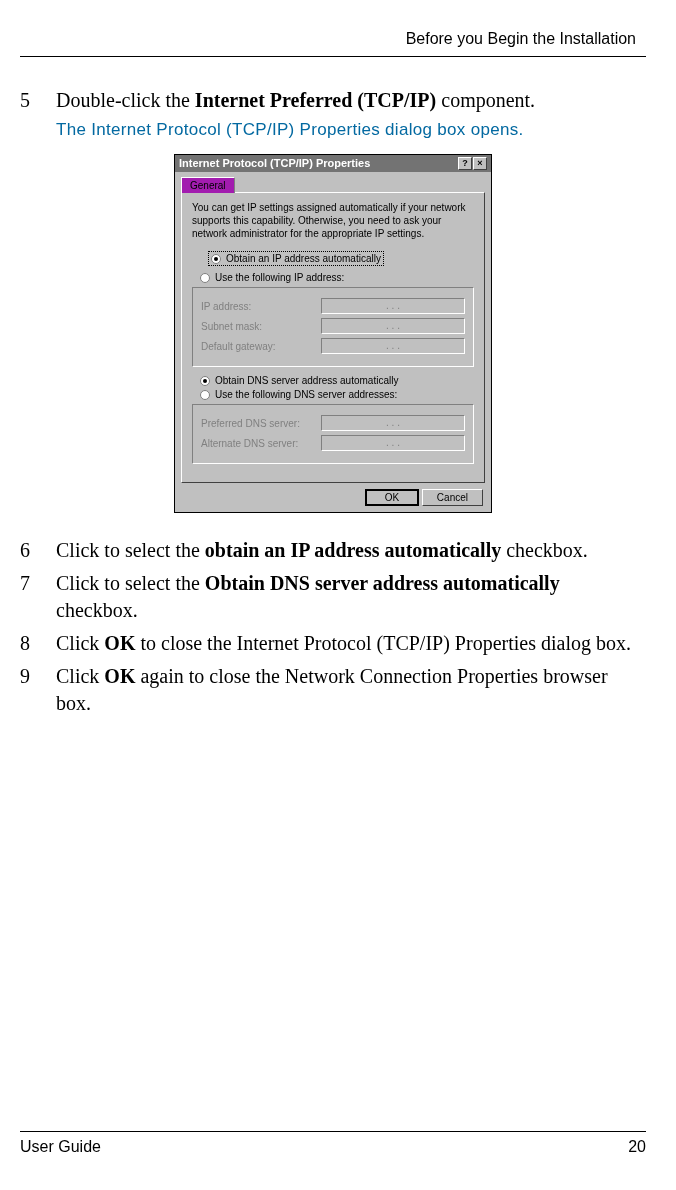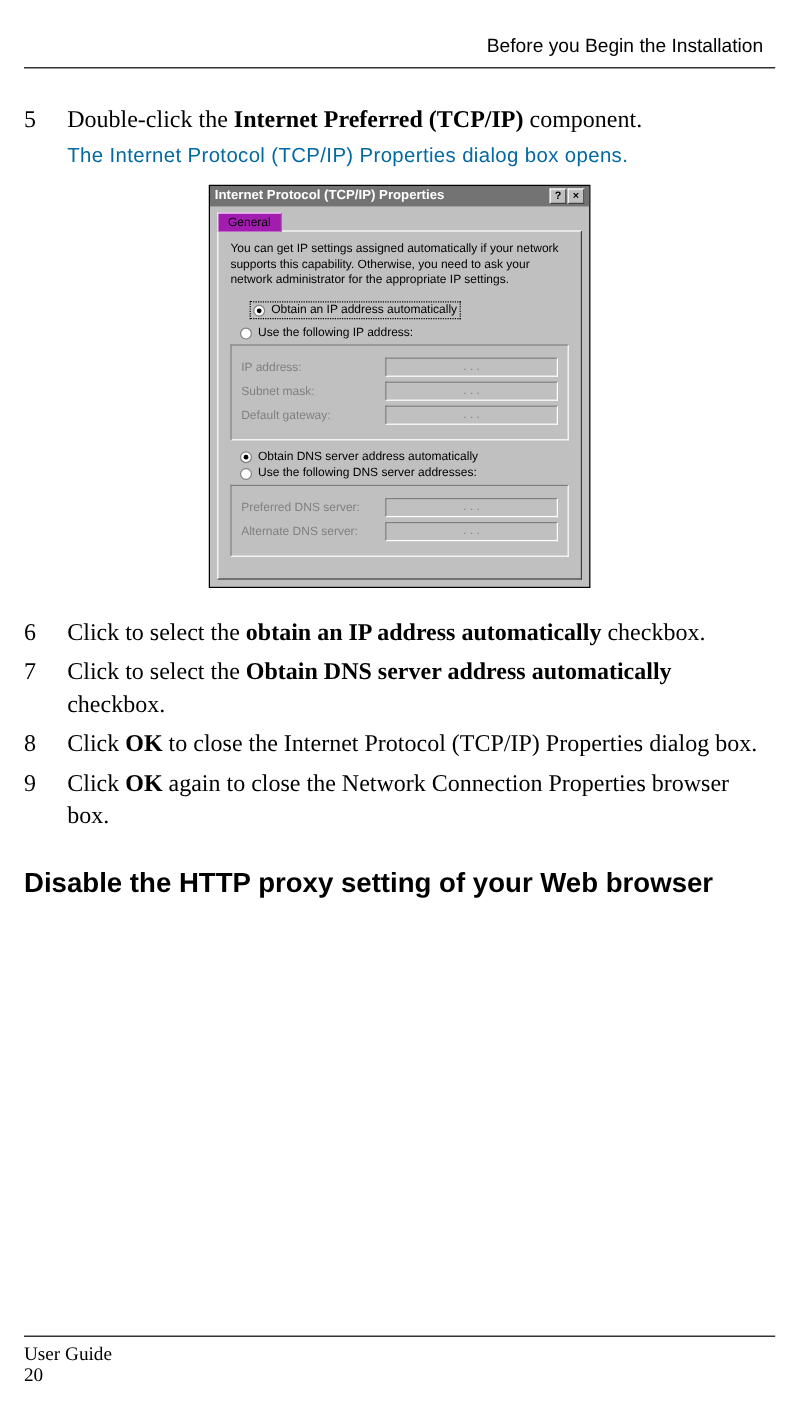--- a/index.html
+++ b/index.html
@@ -151,21 +151,21 @@
     margin-top:4px;
   }
   .footer {
     position:absolute;
     bottom:34px;
     left:20px; right:30px;
   }
   .hr-bot {
     border:none;border-top:1px solid #000;margin-bottom:6px;
   }
-  .footer-row{display:flex;justify-content:space-between;font-family:Liberation Serif, serif;font-size:16px;flex-direction:column;}
+  .footer-row{display:flex;justify-content:space-between;font-family:Liberation Sans, sans-serif;font-size:16px;}
   b { font-weight: bold; }
 </style>
 </head>
 <body>
 
 <div class="page">
   <div class="header">Before you Begin the Installation</div>
   <hr class="hr-top">
 
   <div class="step">
@@ -226,20 +226,24 @@
               <span class="field-label">Preferred DNS server:</span>
               <span class="field-input">.       .       .</span>
             </div>
             <div class="field-row">
               <span class="field-label">Alternate DNS server:</span>
               <span class="field-input">.       .       .</span>
             </div>
           </div>
 
         </div>
+        <div class="btn-row-outer">
+          <span class="btn btn-default">OK</span>
+          <span class="btn">Cancel</span>
+        </div>
       </div>
     </div>
   </div>
 
   <div class="step">
     <div class="step-num">6</div>
     <div class="step-body">
       <span>Click to select the </span><b>obtain an IP address automatically</b><span> checkbox.</span>
     </div>
   </div>
@@ -258,21 +262,20 @@
     </div>
   </div>
 
   <div class="step">
     <div class="step-num">9</div>
     <div class="step-body">
       <span>Click </span><b>OK</b><span> again to close the Network Connection Properties browser box.</span>
     </div>
   </div>
 
-  <div class="heading">Disable the HTTP proxy setting of your Web browser</div>
 </div>
 
 <div class="footer">
   <hr class="hr-bot">
   <div class="footer-row">
     <span>User Guide</span>
     <span>20</span>
   </div>
 </div>
 

